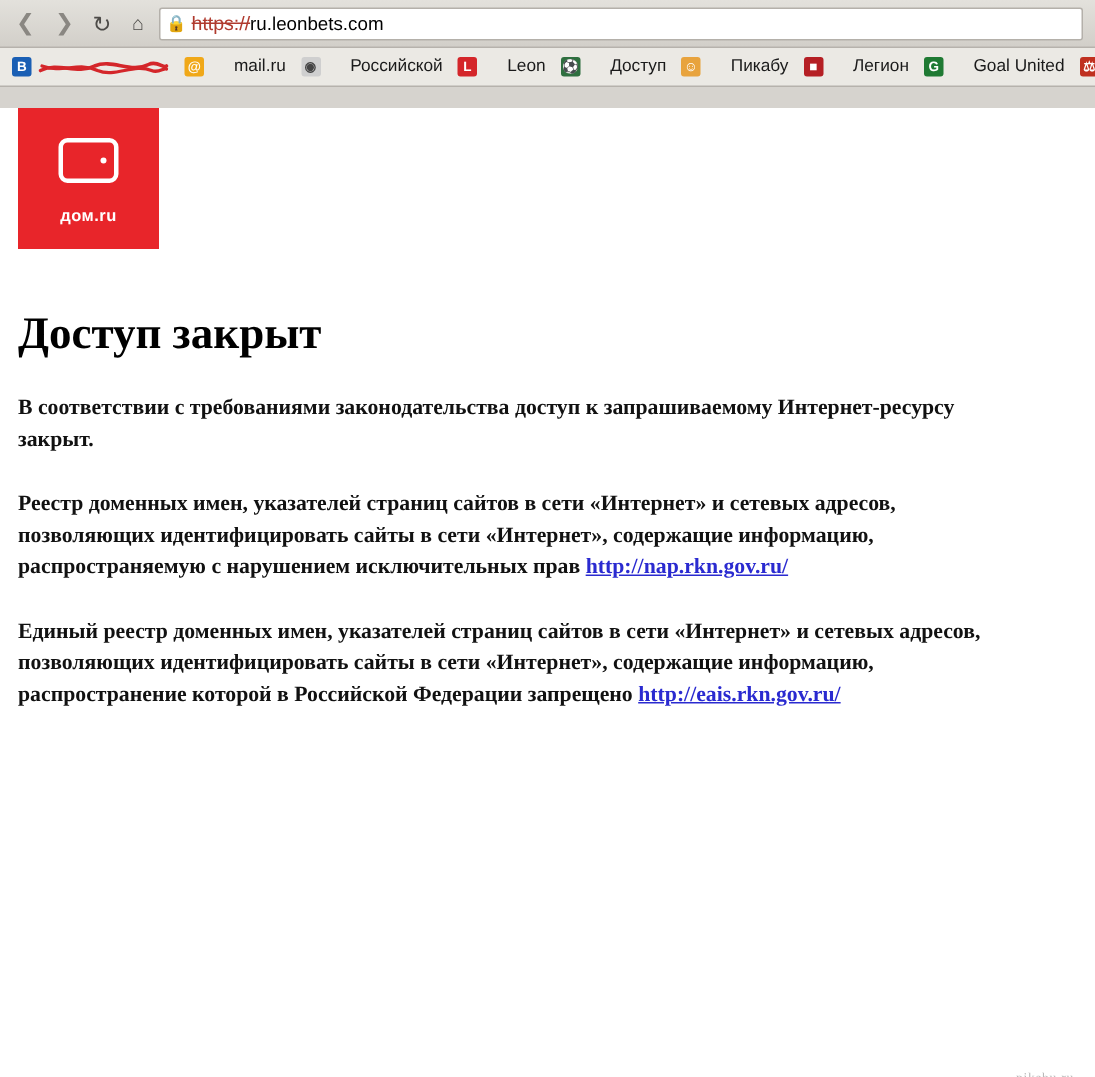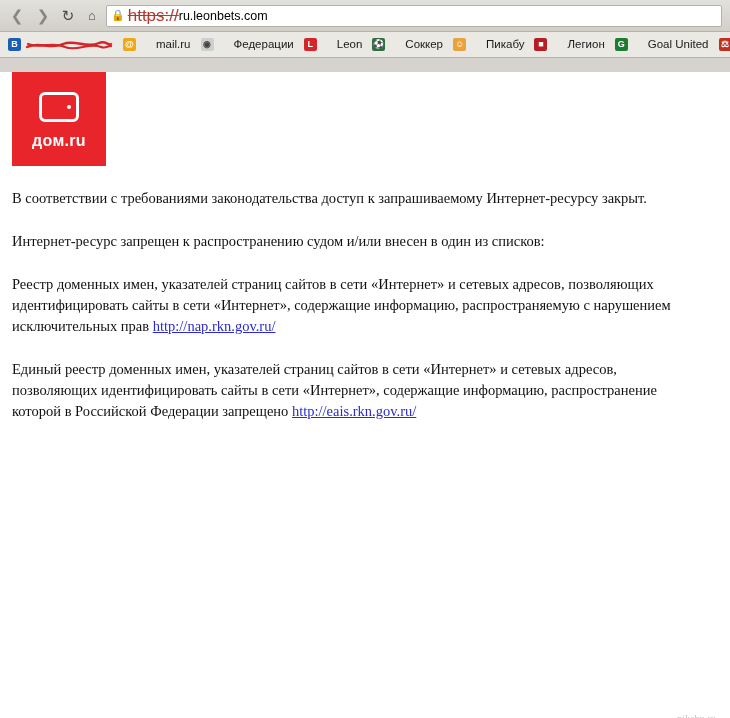--- a/index.html
+++ b/index.html
@@ -68,21 +68,21 @@
     padding: 0 4px;
     box-sizing: border-box;
   }
   .omnibox .lock {
     color: #d9a400;
     font-size: 11px;
     margin-right: 3px;
   }
   .omnibox .scheme {
     color: #b03a2e;
-    font-size: 17px;
+    font-size: 13px;
     font-family: "Liberation Sans", sans-serif;
     text-decoration: line-through;
     text-decoration-color: #b03a2e;
   }
   .omnibox .url {
     color: #000000;
     font-size: 12.5px;
   }
 
   
@@ -165,41 +165,42 @@
     border-radius: 50%;
     background: #ffffff;
   }
   .logo .wordmark {
     position: absolute;
     left: 0;
     right: 0;
     bottom: 16px;
     text-align: center;
     color: #ffffff;
-    font-size: 16px;
+    font-size: 11px;
     font-weight: bold;
     letter-spacing: 0.3px;
     font-family: "Liberation Sans", sans-serif;
   }
   .logo .wordmark .ru { color: #ffffff; }
 
   h1.title {
     font-family: "Liberation Serif", serif;
     font-size: 30px;
     font-weight: bold;
     color: #000;
     margin: 40px 0 0 0;
   }
   .body-text {
     font-family: "Liberation Serif", serif;
     font-size: 14.5px;
     color: #111;
     line-height: 1.45;
     margin-top: 22px;
     max-width: 660px;
+    font-weight: bold;
   }
   .body-text.tight { margin-top: 18px; }
   a.extlink {
     color: #2a2ad0;
     text-decoration: underline;
   }
   .watermark {
     position: absolute;
     right: 14px;
     bottom: 8px;
@@ -238,31 +239,31 @@
       </span>
     </div>
 
     <div class="bm">
       <span class="fav" style="background:#f0a818">@</span>
       <span class="bm-label">mail.ru</span>
     </div>
 
     <div class="bm">
       <span class="fav" style="background:#cfcfcf;color:#444">◉</span>
-      <span class="bm-label">Федерации</span>
+      <span class="bm-label">Российской</span>
     </div>
 
     <div class="bm">
       <span class="fav" style="background:#d4262a">L</span>
       <span class="bm-label">Leon</span>
     </div>
 
     <div class="bm">
       <span class="fav" style="background:#2f6f3f">⚽</span>
-      <span class="bm-label">Соккер</span>
+      <span class="bm-label">Доступ</span>
     </div>
 
     <div class="bm">
       <span class="fav" style="background:#e8a33d">☺</span>
       <span class="bm-label">Пикабу</span>
     </div>
 
     <div class="bm">
       <span class="fav" style="background:#b51f24">■</span>
       <span class="bm-label">Легион</span>
@@ -280,24 +281,24 @@
 
   </div>
 
   <div class="page">
 
     <div class="logo">
       <div class="tv"></div>
       <div class="wordmark"><span>дом.</span><span class="ru">ru</span></div>
     </div>
 
+    <h1 class="title">Доступ закрыт</h1>
 
     <p class="body-text">В соответствии с требованиями законодательства доступ к запрашиваемому Интернет-ресурсу закрыт.</p>
 
-    <p class="body-text">Интернет-ресурс запрещен к распространению судом и/или внесен в один из списков:</p>
 
 
     <p class="body-text"><span>Реестр доменных имен, указателей страниц сайтов в сети «Интернет» и сетевых адресов, позволяющих идентифицировать сайты в сети «Интернет», содержащие информацию, распространяемую с нарушением исключительных прав </span><a class="extlink" href="#">http://nap.rkn.gov.ru/</a></p>
 
     <p class="body-text"><span>Единый реестр доменных имен, указателей страниц сайтов в сети «Интернет» и сетевых адресов, позволяющих идентифицировать сайты в сети «Интернет», содержащие информацию, распространение которой в Российской Федерации запрещено </span><a class="extlink" href="#">http://eais.rkn.gov.ru/</a></p>
 
     <div class="watermark">pikabu.ru</div>
 
   </div>
 </div>

